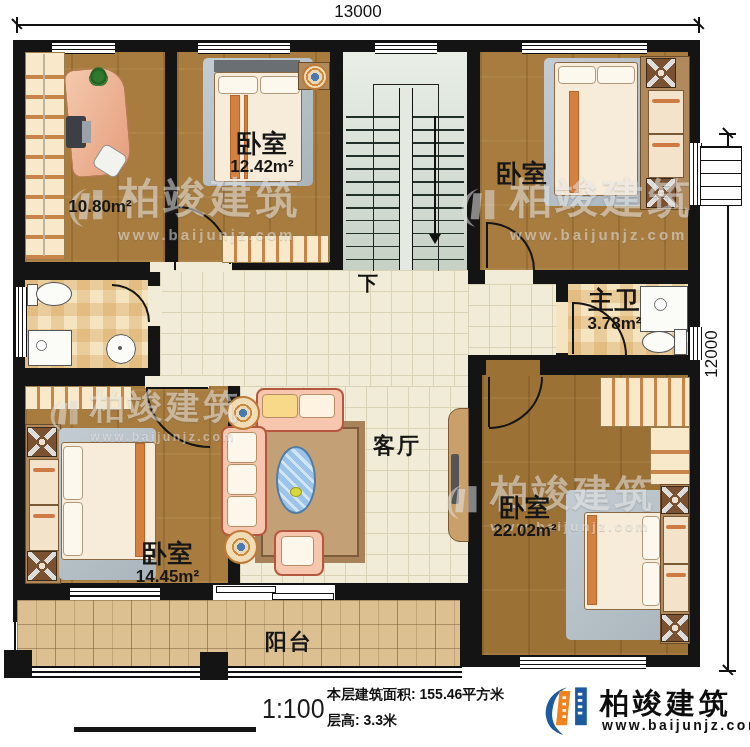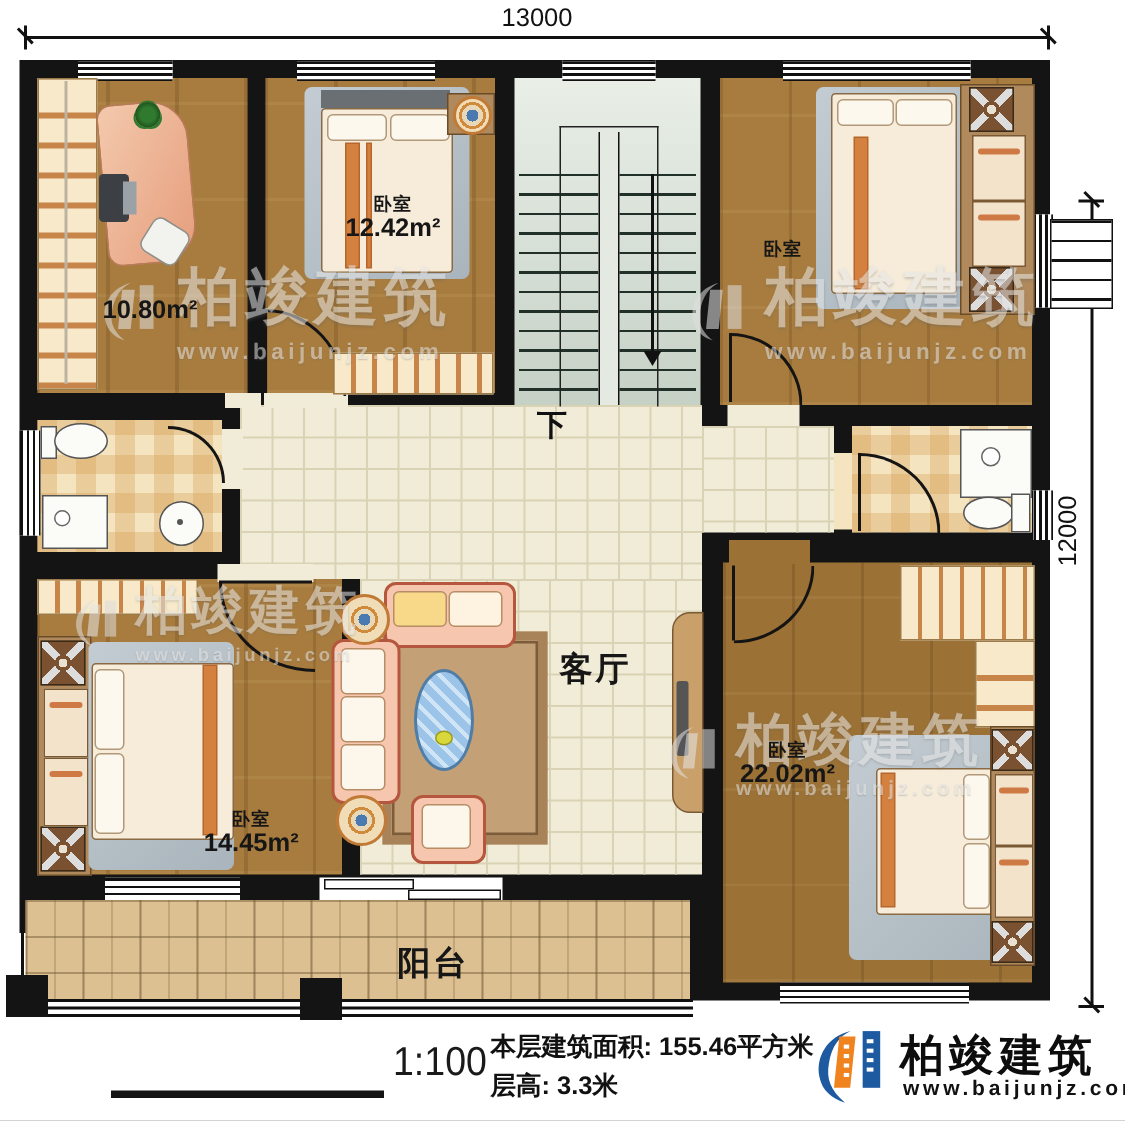--- a/index.html
+++ b/index.html
@@ -66,38 +66,38 @@
         border:2px solid #4f7da6;border-radius:50%;}
   .target{position:absolute;border-radius:50%;border:2px solid #c07a36;
     background:radial-gradient(circle,#4a7ab0 0 4px,#e8d8b8 4px 7px,#cf8a3c 7px 9px,#f0ddb8 9px);}
   .white-fix{position:absolute;background:#fbfbf8;border:1.5px solid #555;}
   
   .steps{position:absolute;background:repeating-linear-gradient(to bottom,#22302a 0 1.5px,transparent 1.5px 13px);}
   .divid{position:absolute;background:#e4eae2;border-left:1.5px solid #111;border-right:1.5px solid #111;}
   .rail{position:absolute;border:1.3px solid #222;border-bottom:none;}
   
   .rlabel{position:absolute;text-align:center;line-height:1.1;color:#161616;font-weight:700;}
-  .rname{font-size:12px;letter-spacing:1px;}
+  .rname{font-size:25px;letter-spacing:1px;}
   .rarea{font-size:17px;}
   .big-room{font-size:22px;letter-spacing:2px;font-weight:700;color:#161616;}
   
   .wm{position:absolute;display:flex;align-items:center;gap:8px;opacity:.55;pointer-events:none;}
   .wm-col{display:flex;flex-direction:column;}
   .wm-name{font-size:42px;font-weight:900;letter-spacing:4px;color:#e6e6e6;
            text-shadow:0 1px 2px rgba(95,95,95,.55);white-space:nowrap;}
   .wm-url{font-size:15px;font-weight:700;letter-spacing:3px;color:#e2e2e2;
           text-shadow:0 1px 1px rgba(95,95,95,.5);white-space:nowrap;}
   
   .dimline{position:absolute;background:#111;}
   .tick{position:absolute;width:14px;height:1.6px;background:#111;transform:rotate(45deg);}
   .dimtext{position:absolute;font-size:17px;color:#111;text-align:center;}
   
   .f-title{position:absolute;font-family:"Liberation Serif",serif;font-size:31px;letter-spacing:4px;color:#1a1a1a;}
   .f-scale{position:absolute;font-size:25px;color:#1a1a1a;transform:scaleY(1.08);}
-  .f-info{position:absolute;font-size:17px;font-weight:700;color:#111;}
+  .f-info{position:absolute;font-size:14px;font-weight:700;color:#111;}
   .brand-name{position:absolute;font-size:29px;font-weight:900;letter-spacing:4px;color:#0d0d0d;white-space:nowrap;}
   .brand-url{position:absolute;font-size:14px;font-weight:700;letter-spacing:2.5px;color:#111;white-space:nowrap;}
 </style>
 </head>
 <body>
 
 <div class="page">
 
   <div class="dimline abs" style="left:16px;top:24px;width:684px;height:1.6px"></div>
   <div class="tick" style="left:10px;top:23px"></div>
@@ -313,20 +313,24 @@
   <div class="rlabel" style="left:25px;top:198px;width:150px">
     <div class="rarea">10.80m²</div>
   </div>
   <div class="rlabel" style="left:202px;top:130px;width:120px">
     <div class="rname">卧室</div>
     <div class="rarea">12.42m²</div>
   </div>
   <div class="rlabel" style="left:460px;top:160px;width:124px">
     <div class="rname">卧室</div>
   </div>
+  <div class="rlabel" style="left:572px;top:287px;width:85px">
+    <div class="rname">主卫</div>
+    <div class="rarea">3.78m²</div>
+  </div>
   <div class="rlabel big-room" style="left:352px;top:434px;width:90px">
     <div>客厅</div>
   </div>
   <div class="rlabel" style="left:115px;top:540px;width:105px">
     <div class="rname">卧室</div>
     <div class="rarea">14.45m²</div>
   </div>
   <div class="rlabel" style="left:470px;top:494px;width:110px">
     <div class="rname">卧室</div>
     <div class="rarea">22.02m²</div>

